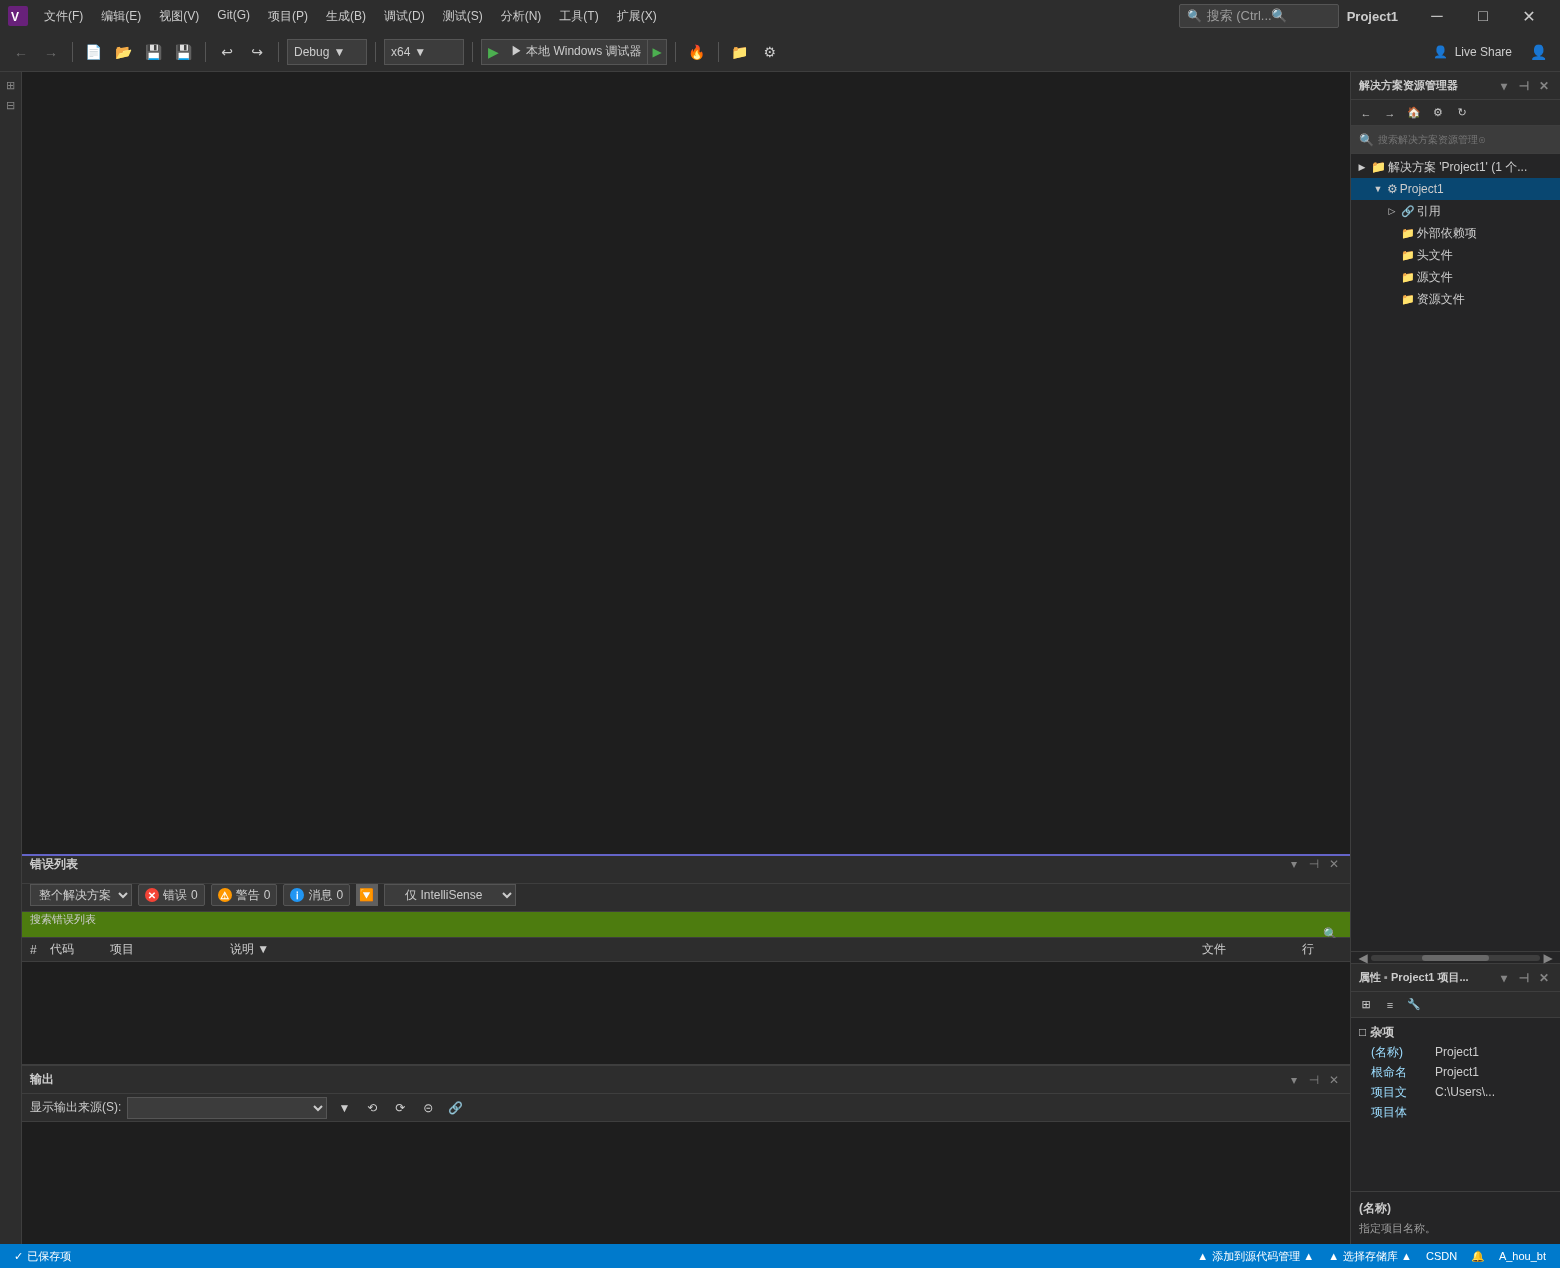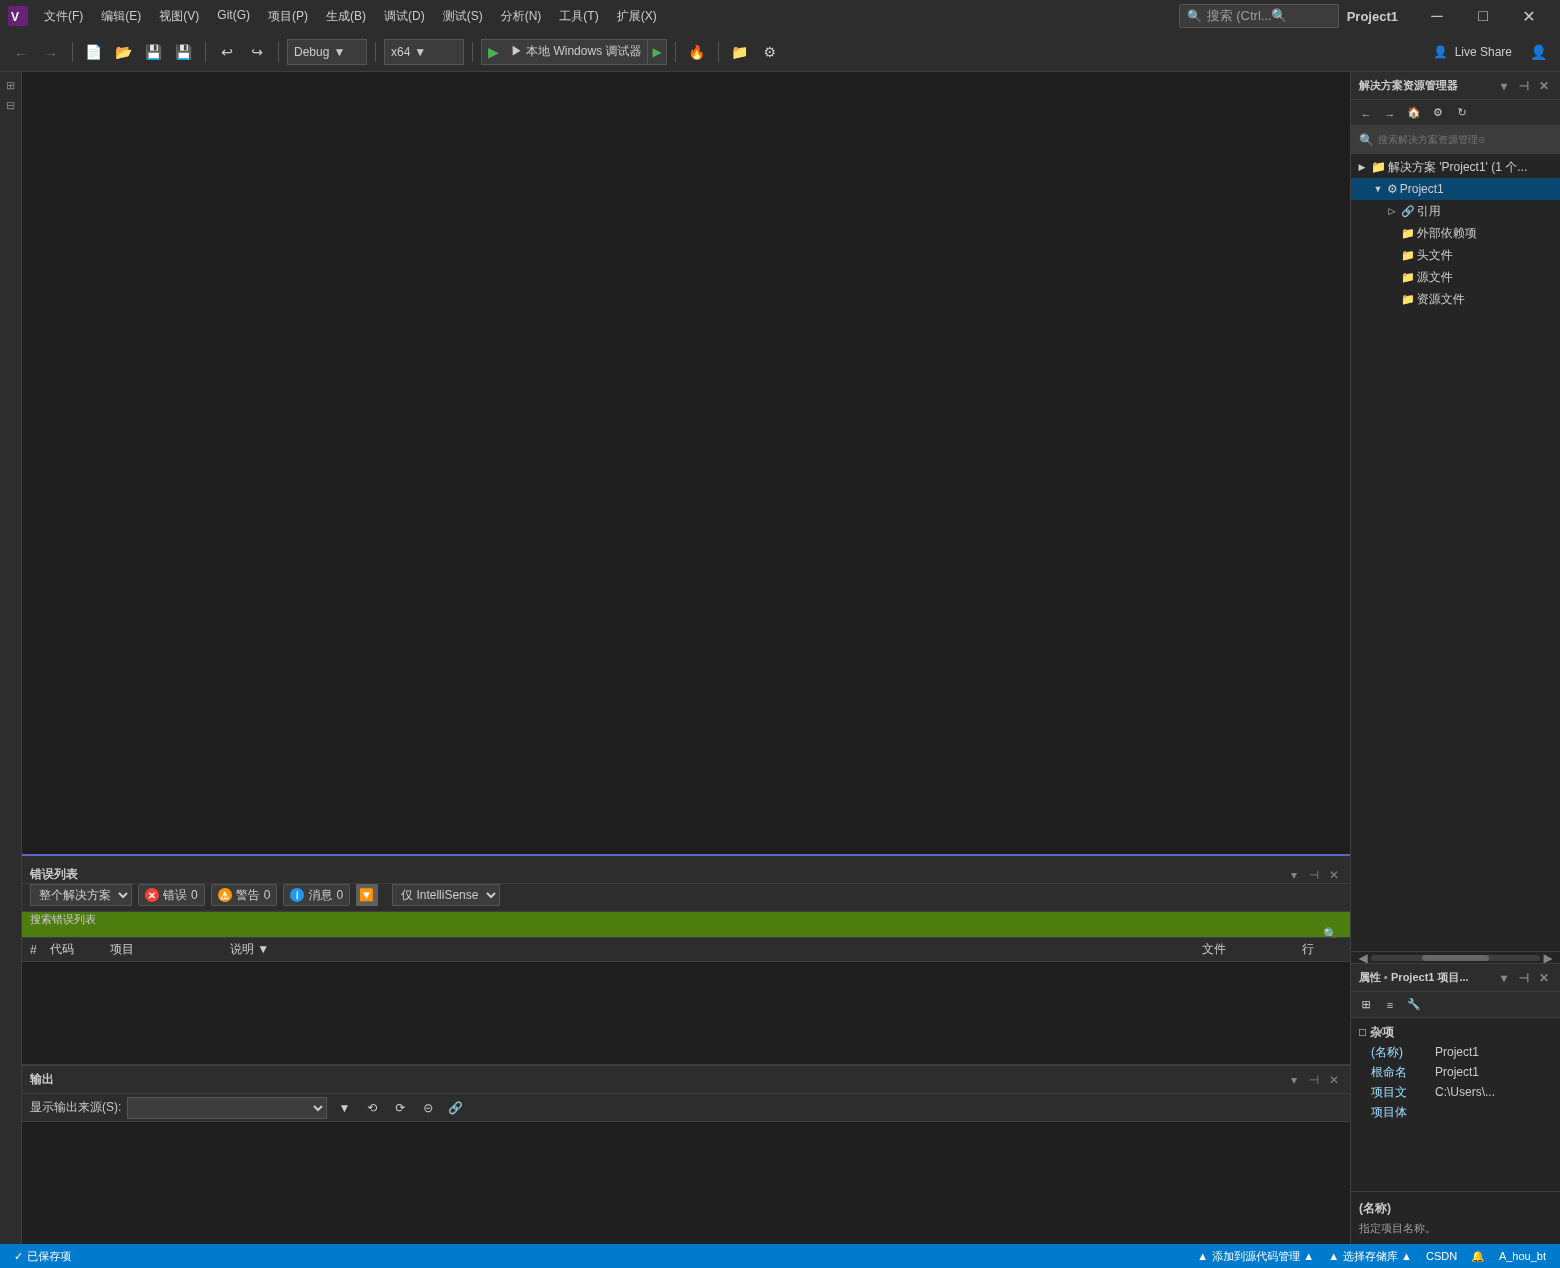--- a/index.html
+++ b/index.html
@@ -338,21 +338,21 @@
       background: #1e1e1e;
       border-top: 2px solid #6464c8;
       display: flex;
       flex-direction: column;
       height: 210px;
     }
     .error-list-header {
       background: #2d2d2d;
       height: 28px;
       display: flex;
-      align-items: flex-end;
+      align-items: flex-start;
       padding: 0 8px;
       gap: 4px;
       border-bottom: 1px solid #3e3e3e;
     }
     .error-list-title {
       font-size: 12px;
       font-weight: 600;
       color: #cccccc;
       flex: 1;
     }
@@ -398,23 +398,22 @@
     }
     .error-badge .error-icon { background: #f44336; color: white; }
     .error-badge .warning-icon { background: #ff9800; color: white; }
     .error-badge .info-icon { background: #2196f3; color: white; }
     .error-intellisense-dropdown {
       height: 22px;
       background: #3c3c3c;
       border: 1px solid #555;
       color: #cccccc;
       font-size: 12px;
-      padding: 0 4px;
-      cursor: pointer;
-      margin-left: 8px;
+      padding: 0 16px;
+      cursor: pointer;
     }
     .error-search-bar {
       background: #4d7c0f;
       height: 26px;
       display: flex;
       padding: 0 8px;
       border-bottom: 1px solid #3e3e3e;
       flex-direction: column;
     }
     .error-search-bar span {

